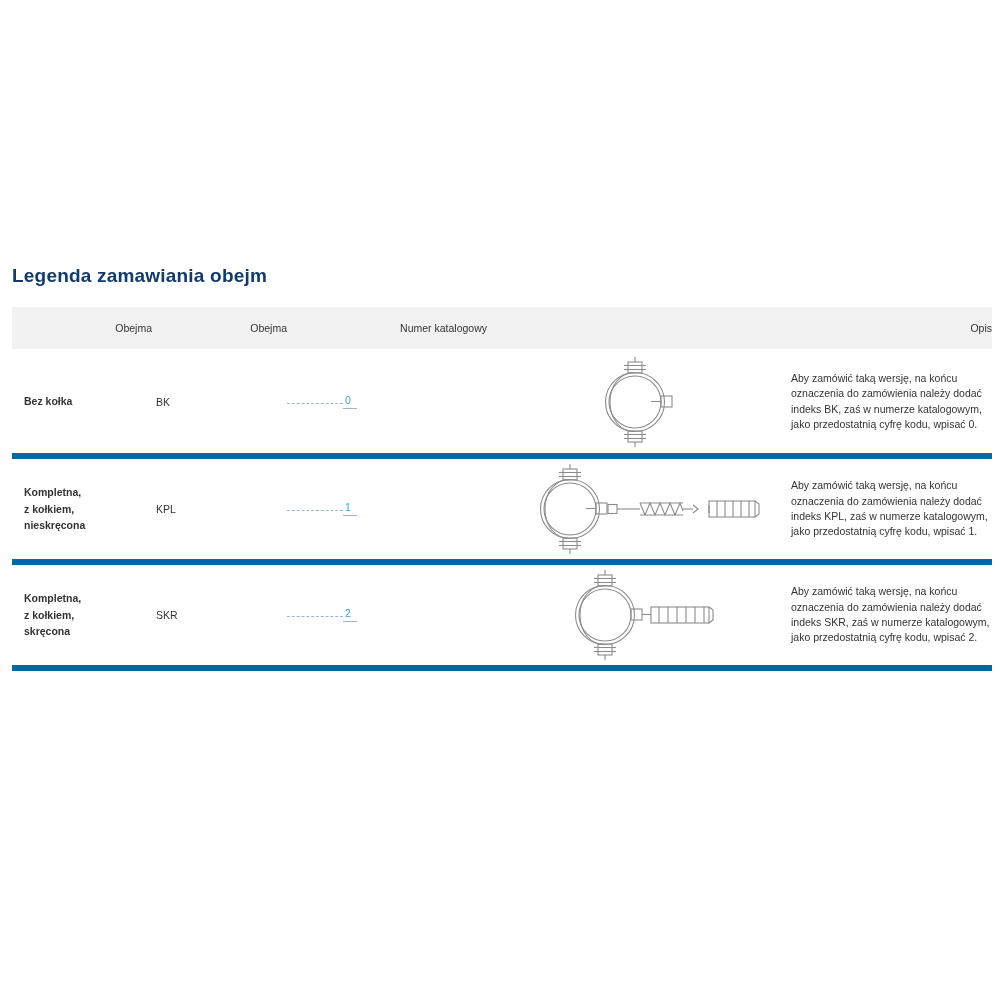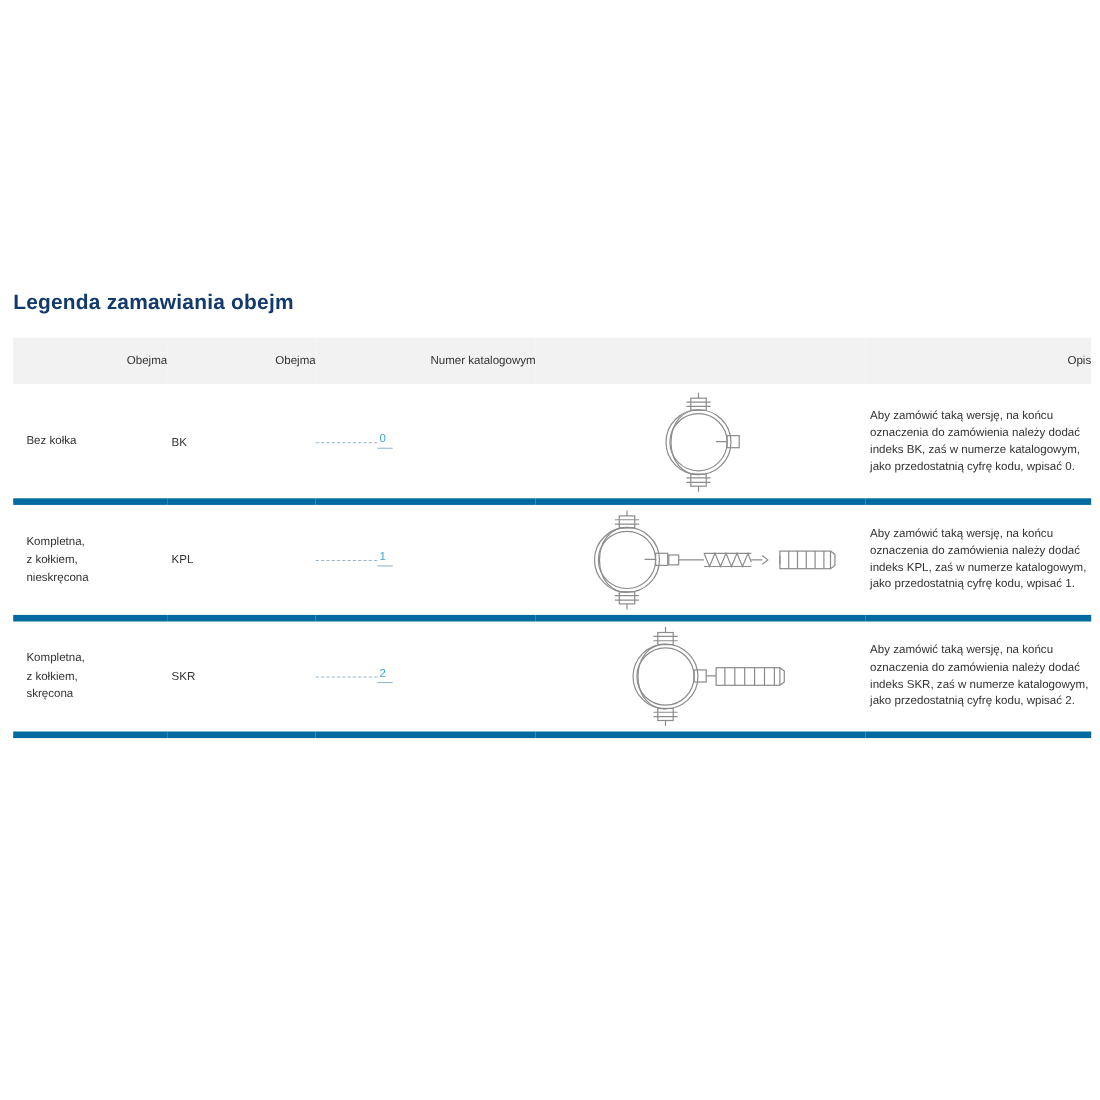--- a/index.html
+++ b/index.html
@@ -47,21 +47,21 @@
   }
   table.legend tbody td {
     border-bottom: 6px solid #0369a1;
     vertical-align: middle;
     font-size: 10.5px;
     color: #333333;
     padding: 0;
     height: 106px;
   }
   table.legend tbody tr:first-child td { border-top: 1px solid #ffffff; }
-  .col-obejma { width: 140px; padding-left: 12px !important; line-height: 1.55; }
+  .col-obejma { width: 140px; padding-left: 12px !important; line-height: 1.55; font-weight: bold; }
   .col-indeks { width: 135px; padding-left: 4px !important; }
   .col-numer  { width: 200px; }
   .col-rys    { width: 300px; text-align: center; }
   .col-opis   { width: 205px; padding-left: 4px !important; font-size: 8.6px; line-height: 1.45; color: #444; }
 
   .catno {
     position: relative;
     display: inline-block;
     width: 74px;
     height: 14px;
@@ -96,21 +96,21 @@
 <div class="page">
   <div class="content">
 
     <h1 class="title">Legenda zamawiania obejm</h1>
 
     <table class="legend">
       <thead>
         <tr>
           <th class="col-obejma">Obejma</th>
           <th class="col-indeks">Obejma</th>
-          <th class="col-numer">Numer katalogowym</th>
+          <th class="col-numer">Numer katalogowy</th>
           <th class="col-rys"></th>
           <th class="col-opis">Opis</th>
         </tr>
       </thead>
       <tbody>
 
         <tr>
           <td class="col-obejma">Bez kołka</td>
           <td class="col-indeks">BK</td>
           <td class="col-numer">

